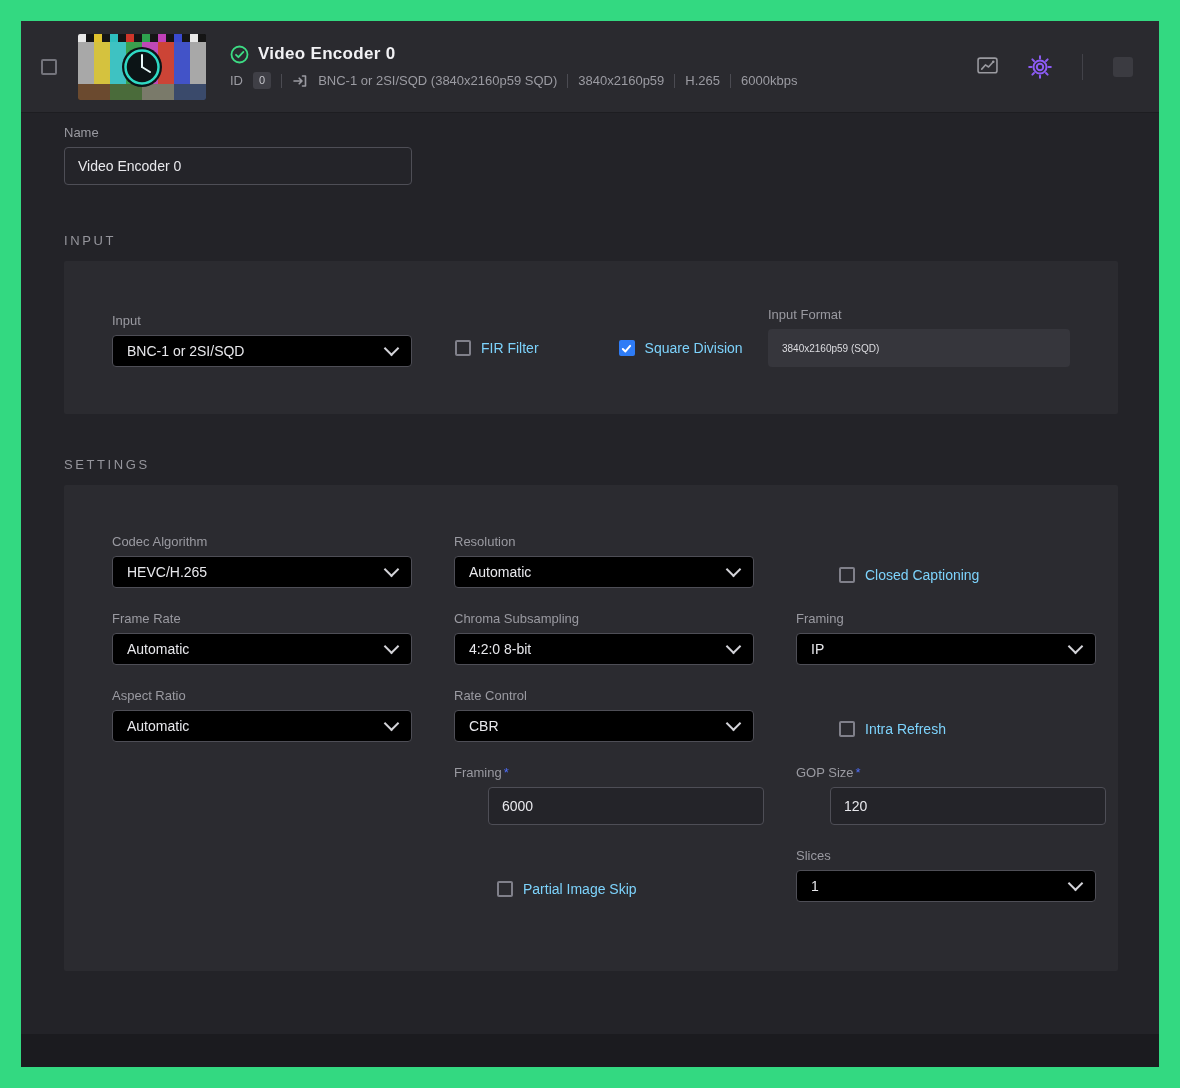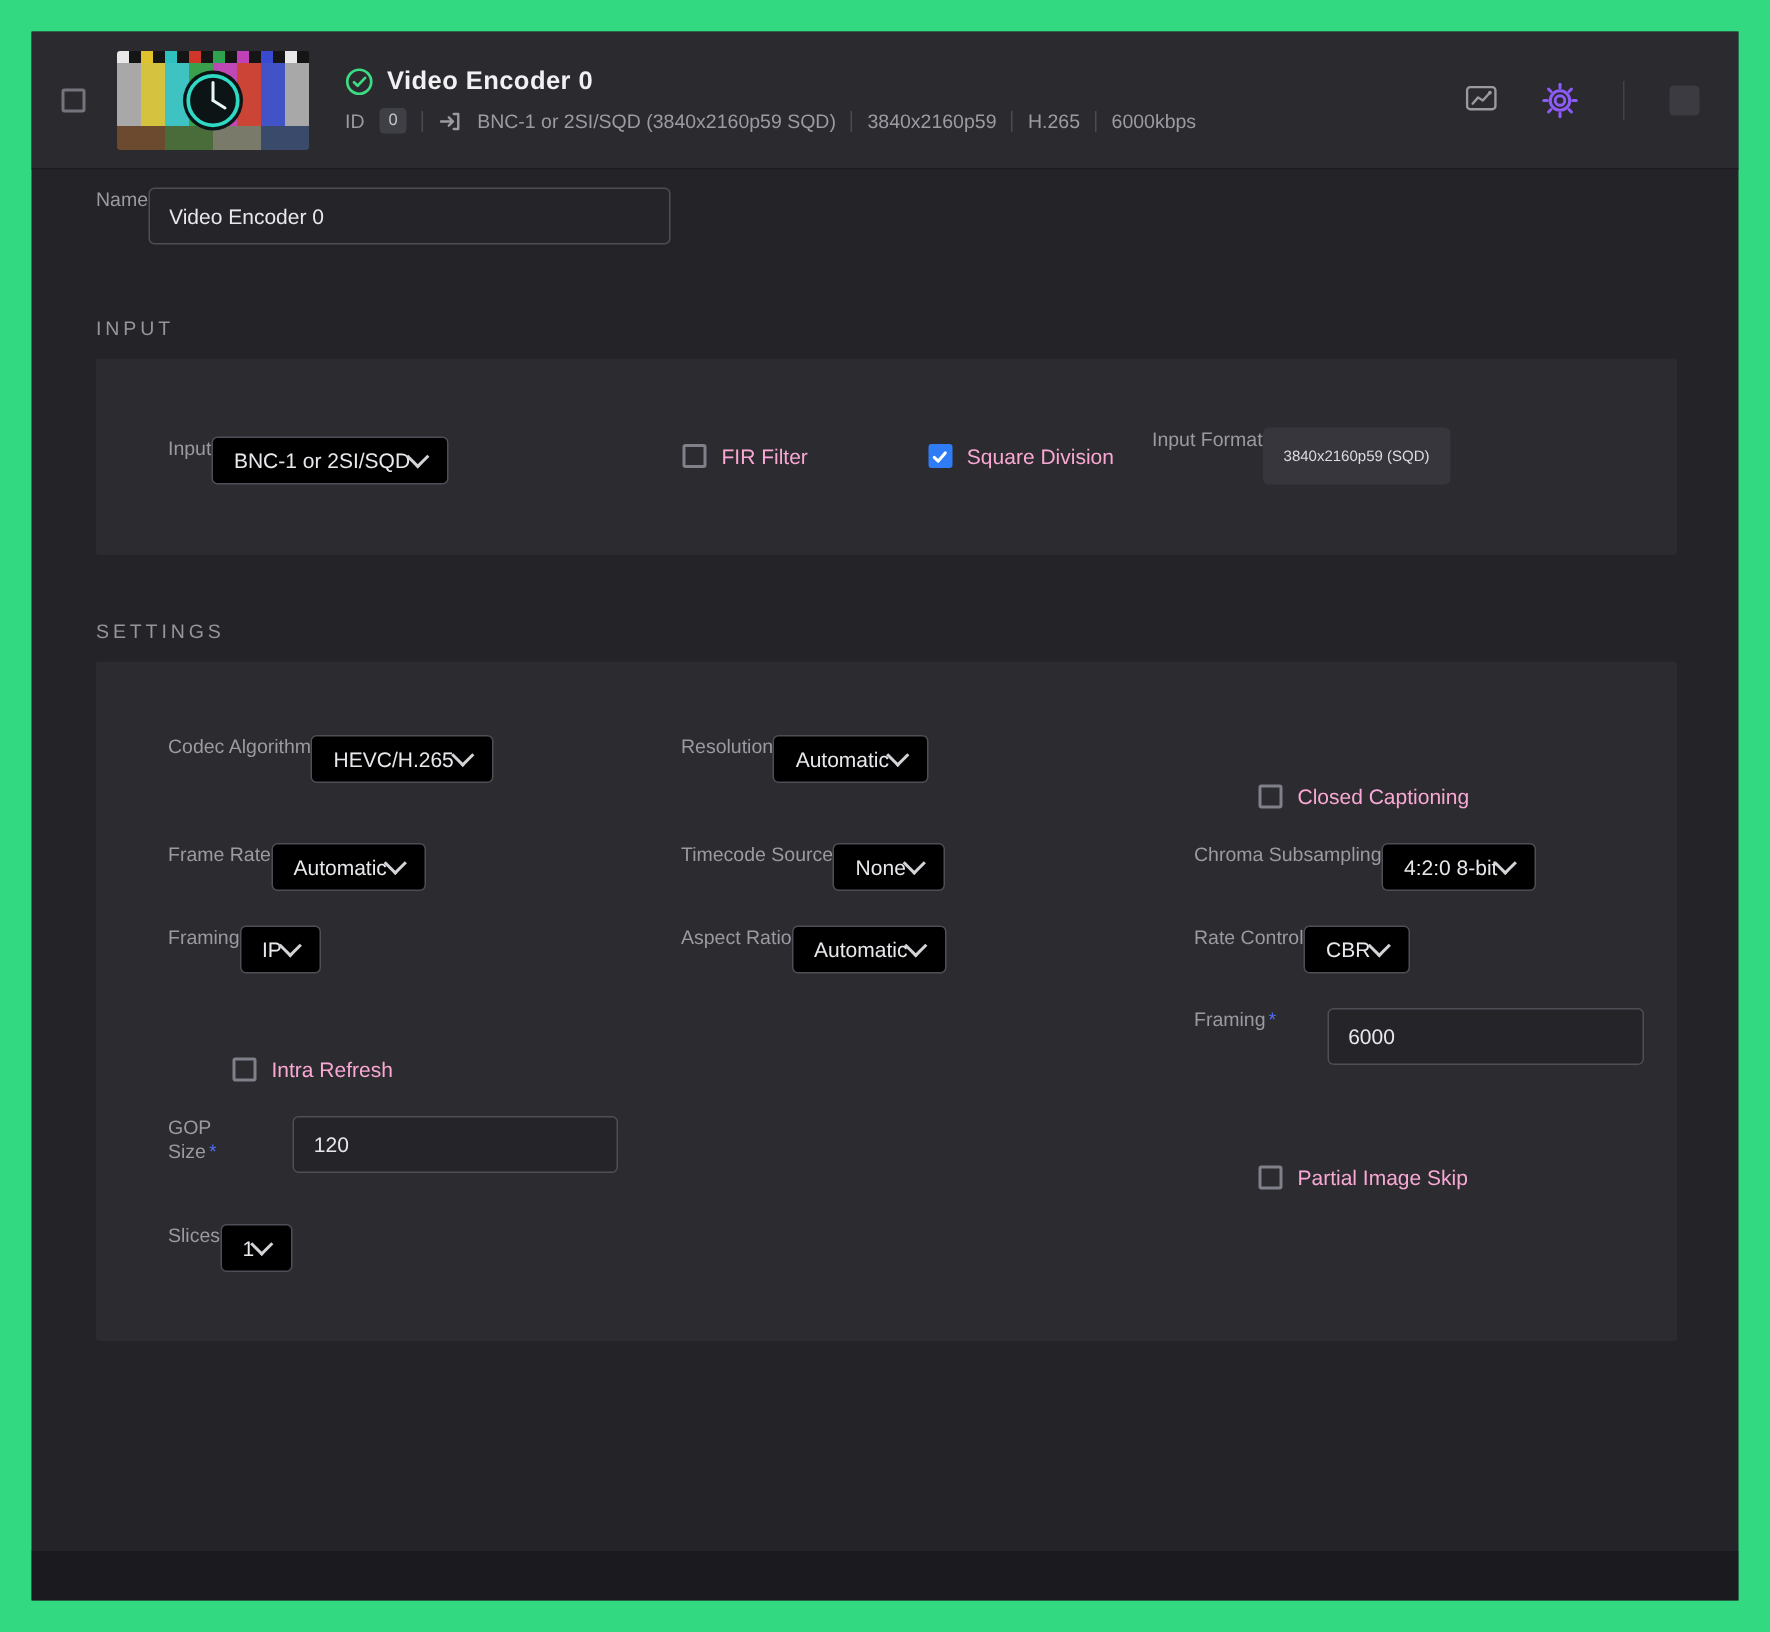--- a/index.html
+++ b/index.html
@@ -30,36 +30,36 @@
   .name-input{width:348px;}
   .w300i{width:276px;margin-left:34px;}
   .action-buttons{display:flex;gap:25px;}
   .btn{width:128px;height:38px;border-radius:4px;font-size:13px;letter-spacing:1.3px;font-family:inherit;cursor:pointer;}
   .btn-cancel{background:transparent;border:1px solid #2e6ff0;color:#4b87f5;}
   .btn-apply{background:#33333a;border:none;color:#6d6d74;}
   .section-heading{font-size:13px;letter-spacing:2.6px;color:#95959c;margin-top:48px;line-height:16px;height:16px;}
   .section-heading.settings{margin-top:43px;}
   .panel{background:#2b2b30;border-radius:2px;margin-top:12px;box-sizing:border-box;}
   .input-panel{padding:46px 48px 47px;display:flex;align-items:flex-end;}
-  .field{display:flex;flex-direction:row;}
+  .field{display:flex;flex-direction:column;}
   .w300{width:300px;}
   .w302{width:302px;}
   .mla{margin-left:auto;}
   .ml43{margin-left:43px;}
   .ml80{margin-left:80px;}
   .mb11{margin-bottom:11px;}
   .select{box-sizing:border-box;height:32px;background:#000000;border:1px solid #4e4e56;border-radius:4px;color:#e8e8ec;font-size:14px;display:flex;align-items:center;justify-content:space-between;padding:0 14px;cursor:pointer;}
   .chev{width:9px;height:9px;border-right:2px solid #d3d3d8;border-bottom:2px solid #d3d3d8;transform:rotate(45deg);margin-top:-5px;flex:0 0 auto;}
   .readonly-box{box-sizing:border-box;height:38px;background:#36363c;border-radius:4px;color:#dcdce0;font-size:10px;display:flex;align-items:center;padding:0 14px;}
   .checkbox{display:flex;align-items:center;gap:10px;cursor:pointer;}
   .cb-box{width:16px;height:16px;box-sizing:border-box;border:2px solid #80808a;border-radius:2px;display:flex;align-items:center;justify-content:center;background:transparent;flex:0 0 auto;line-height:0;}
   .cb-box svg{display:none;}
   .checkbox.checked .cb-box{background:#2e7cf6;border-color:#2e7cf6;}
   .checkbox.checked .cb-box svg{display:block;}
-  .cb-label{font-size:14px;color:#f9a8d4;}
+  .cb-label{font-size:14px;color:#7dd3fc;}
   .settings-panel{padding:49px 48px 46px;display:grid;grid-template-columns:300px 300px 300px;column-gap:42px;row-gap:23px;}
   .cb-cell{margin-top:33px;align-self:start;justify-self:start;margin-left:43px;}
   .req{color:#4f6ef7;margin-left:2px;}
   .bottombar{flex:0 0 33px;background:#1b1b1f;}
 </style>
 </head>
 <body>
 
 <div class="frame">
   <div class="app">
@@ -233,27 +233,20 @@
           <span class="cb-label">Closed Captioning</span>
         </label>
 
         <div class="field">
           <div class="label">Frame Rate</div>
           <div class="select">
             <span>Automatic</span>
             <span class="chev"></span>
           </div>
         </div>
-        <div class="field">
-          <div class="label">Timecode Source</div>
-          <div class="select">
-            <span>None</span>
-            <span class="chev"></span>
-          </div>
-        </div>
 
         <div class="field">
           <div class="label">Chroma Subsampling</div>
           <div class="select">
             <span>4:2:0 8-bit</span>
             <span class="chev"></span>
           </div>
         </div>
         <div class="field">
           <div class="label">Framing</div>

